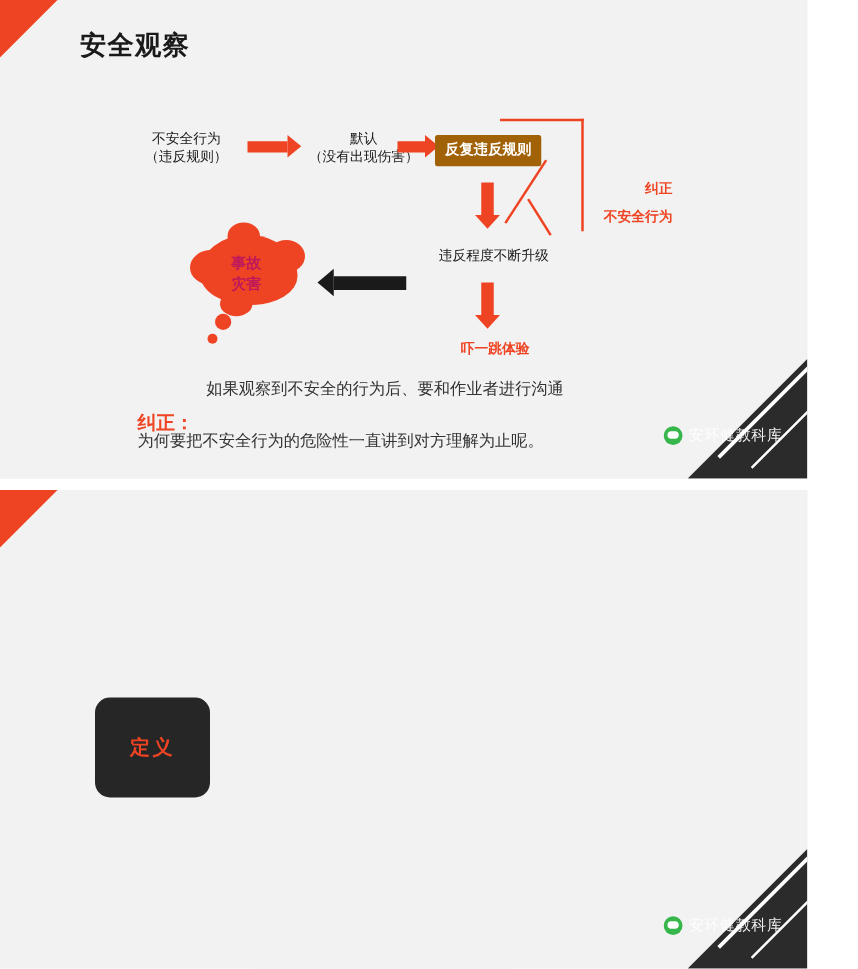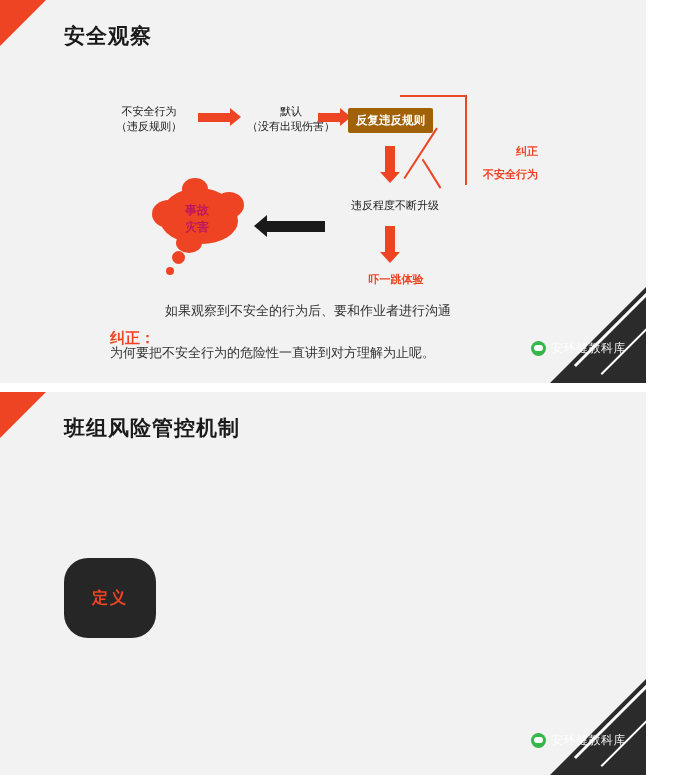--- a/index.html
+++ b/index.html
@@ -404,23 +404,22 @@
   <div class="watermark" style="right:20px; bottom:26px;">
     <span class="wm-circle"></span>
     <span class="wm-text">安环健教科库</span>
   </div>
 </div>
 
 <div class="slide slide-two">
 
   <div class="corner-tl"></div>
 
-  <div class="title">班组风险管控机制</div>
-
-  <div class="def-badge" style="left:64px; top:166px;border-radius:24px;">定义</div>
+
+  <div class="def-badge" style="left:76px; top:166px;">定义</div>
 
 
   <div class="corner-br"></div>
   <div class="corner-stripe2"></div>
 
   <div class="watermark" style="right:20px; bottom:26px;">
     <span class="wm-circle"></span>
     <span class="wm-text">安环健教科库</span>
   </div>
 </div>

